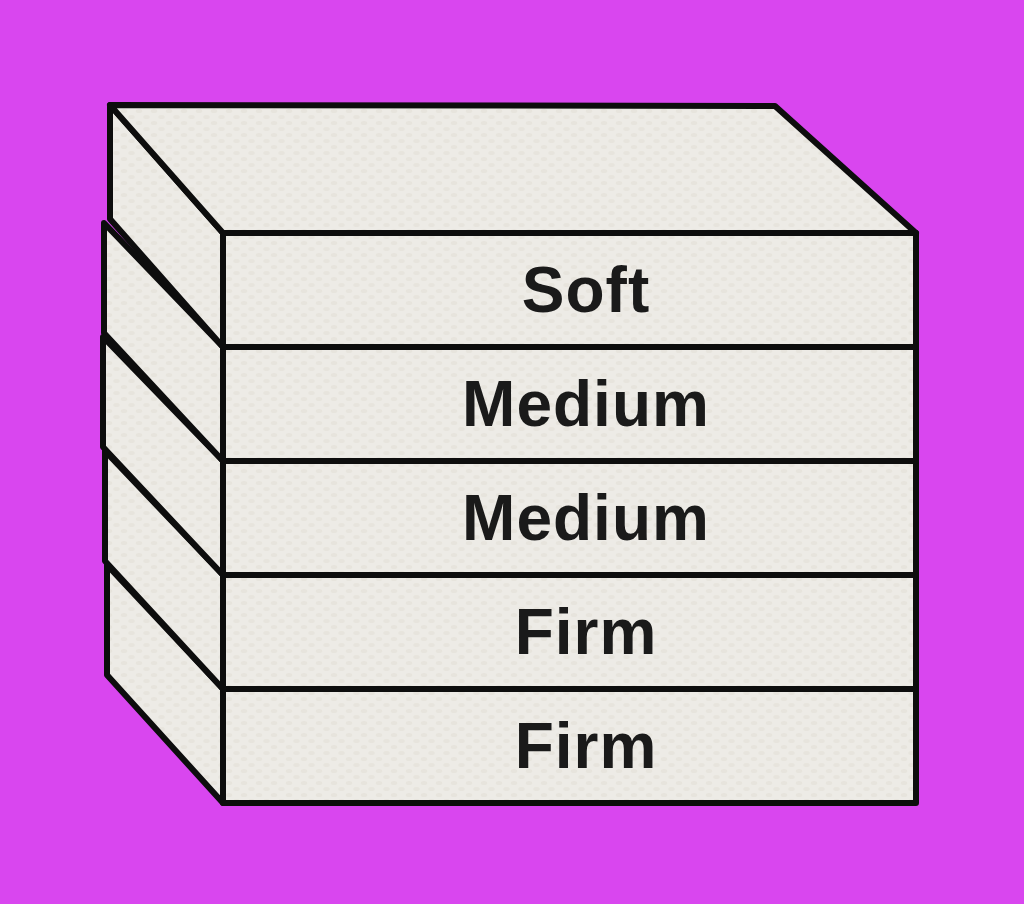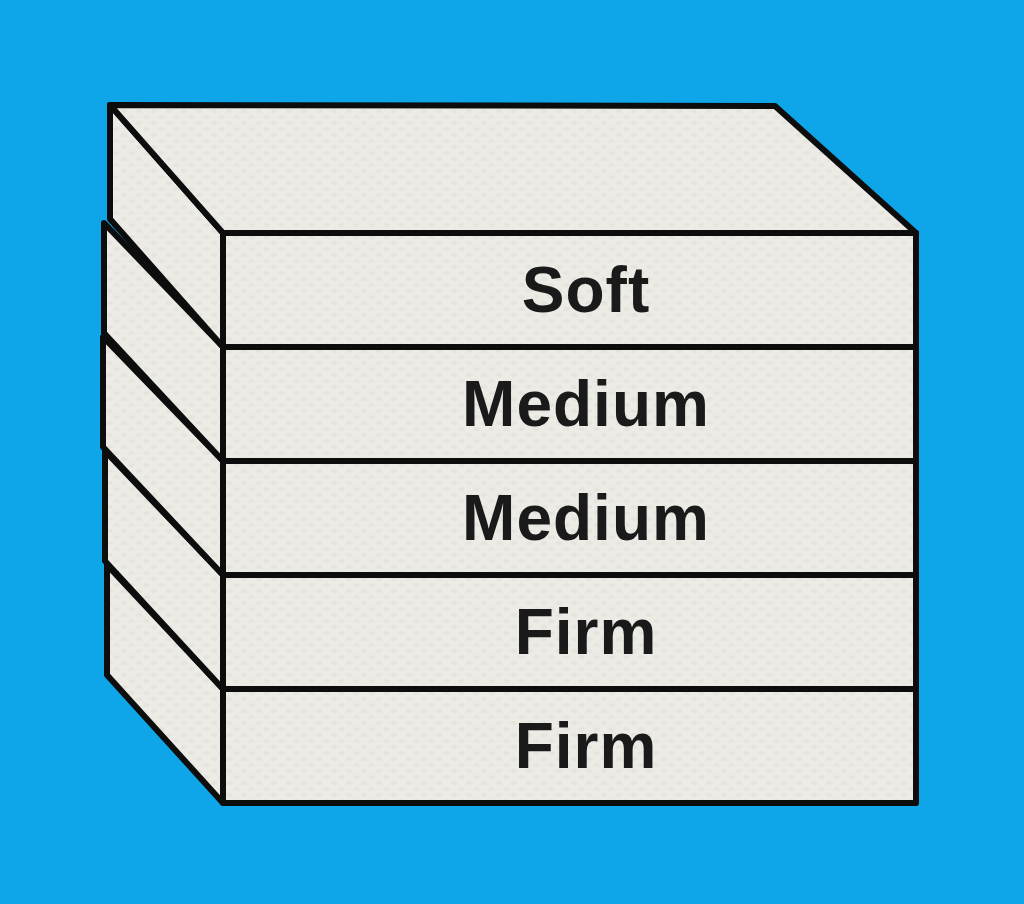--- a/index.html
+++ b/index.html
@@ -5,21 +5,21 @@
   html, body {
     margin: 0;
     padding: 0;
     background: #ffffff;
     font-family: "Liberation Sans", sans-serif;
   }
   .stage {
     position: relative;
     width: 1024px;
     height: 904px;
-    background: #0ea5e9;
+    background: #d946ef;
     overflow: hidden;
   }
   svg { display: block; }
   .layer-label-text {
     font-family: "Liberation Sans", sans-serif;
     font-weight: 700;
     font-size: 64px;
     letter-spacing: 1px;
   }
 </style>

